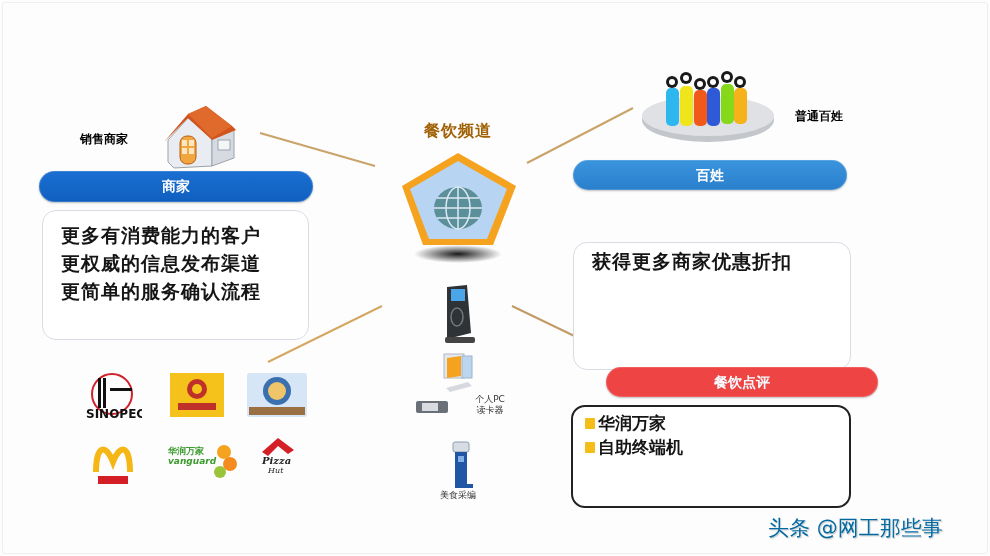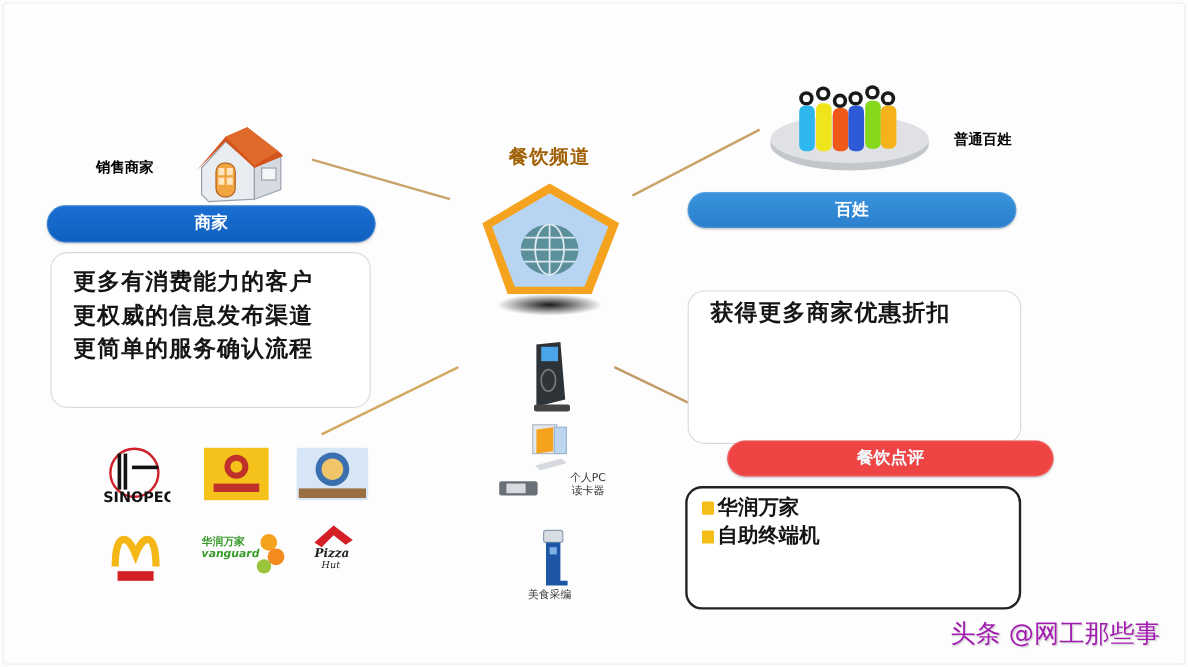--- a/index.html
+++ b/index.html
@@ -21,21 +21,21 @@
   .box-review { left:571px; top:405px; width:280px; height:103px; border:2px solid #222; border-radius:14px; padding:4px 0 0 12px; }
   .line-text { font-size:19px; line-height:28px; letter-spacing:1px; font-weight:bold; color:#151515; }
   .box-public .line-text { line-height:29px; }
 
   .review-item { display:flex; align-items:center; font-size:17px; line-height:24px; font-weight:bold; color:#151515; }
   .bullet { width:10px; height:11px; background:#f5bd17; margin-right:3px; border-radius:1px; }
 
   .label-small { position:absolute; font-size:11px; font-weight:bold; color:#000;font-family:Liberation Serif, serif; }
   .title-red { position:absolute; left:424px; top:121px; font-size:16px; font-weight:bold; color:#a16207; letter-spacing:1px; }
 
-  .watermark { position:absolute; left:768px; top:514px; font-size:21px; color:#a21caf; text-shadow:0 0 2px #fff, 1px 1px 1px #bbb;margin-left:24px; }
+  .watermark { position:absolute; left:768px; top:514px; font-size:21px; color:#0369a1; text-shadow:0 0 2px #fff, 1px 1px 1px #bbb; }
   .device-label { position:absolute; font-size:9px; color:#333; text-align:center; }
   .logo { position:absolute; }
 </style>
 </head>
 <body>
 
 <div class="frame"></div>
 
 <svg class="lines">
   <line x1="260" y1="133" x2="375" y2="166" stroke="#c9a368" stroke-width="2"></line>

